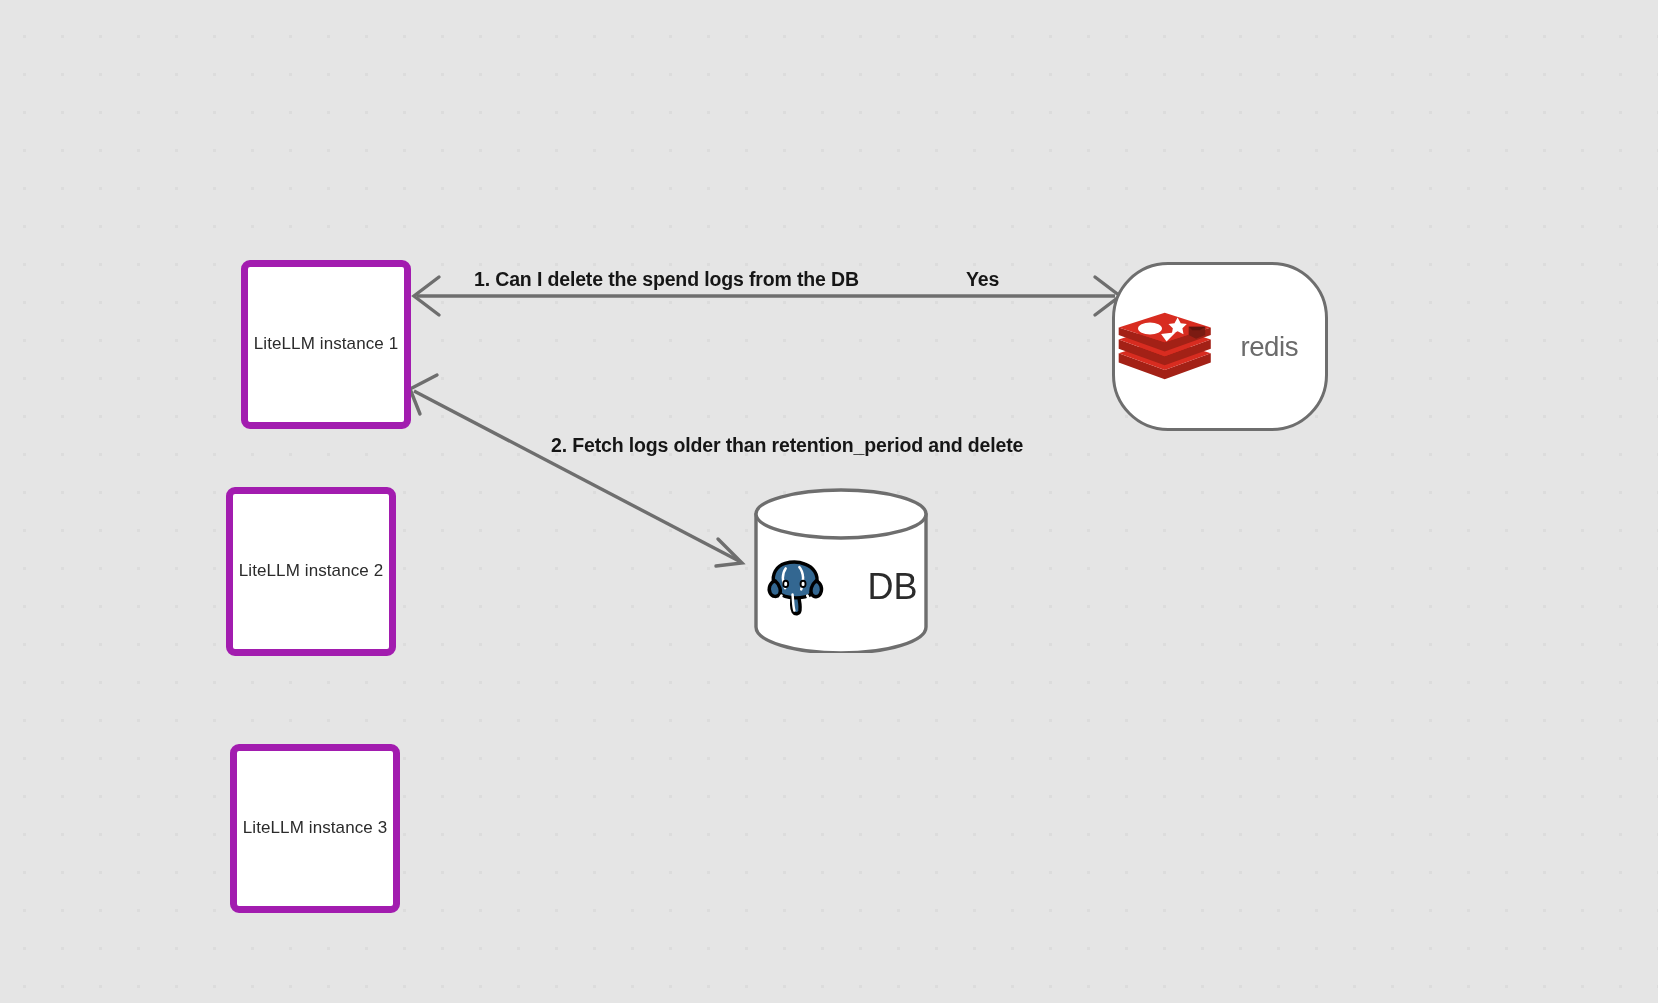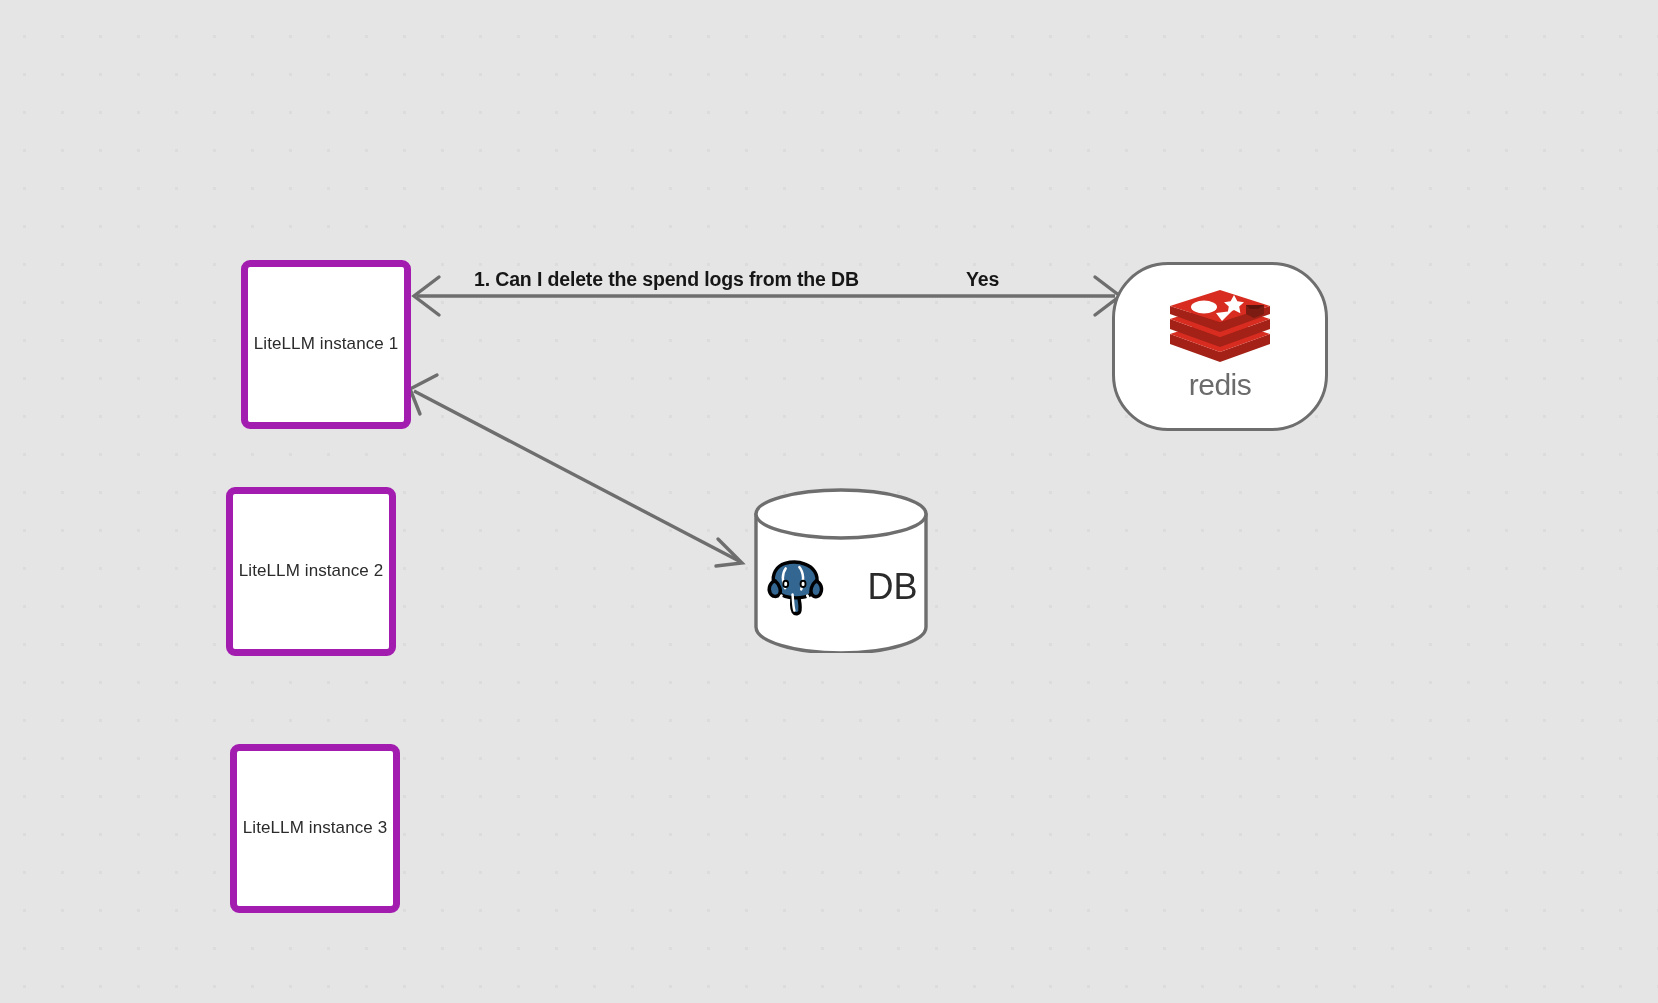--- a/index.html
+++ b/index.html
@@ -56,21 +56,20 @@
   
   #node-redis {
     position: absolute;
     left: 1112px; top: 262px;
     width: 216px; height: 169px;
     background: #ffffff;
     border: 3px solid #6e6e6e;
     border-radius: 56px;
     box-sizing: border-box;
     display: flex;
-    flex-direction: column;
     align-items: center;
     justify-content: center;
   }
   #redis-logo-mark { display: block; margin-bottom: 1px; }
   #redis-wordmark  { display: block; }
 
   
   #node-db {
     position: absolute;
     left: 753px; top: 488px;
@@ -142,20 +141,21 @@
       <path d="M 437 375 L 410 389 L 420 414" fill="none" stroke="#6e6e6e" stroke-width="3.4" stroke-linecap="round" stroke-linejoin="miter"></path>
 
       <path d="M 718 539 L 742 563 L 716 566" fill="none" stroke="#6e6e6e" stroke-width="3.4" stroke-linecap="round" stroke-linejoin="miter"></path>
     </g>
   </svg>
 
   <div class="edge-label" id="edge-label-1">1.  Can I delete the spend logs from the DB</div>
 
   <div class="edge-label" id="edge-label-yes">Yes</div>
 
+  <div class="edge-label" id="edge-label-2">2.  Fetch logs older than retention_period and delete</div>
 
   <div class="node-box" id="node-litellm-1">
     <span class="node-label">LiteLLM instance 1</span>
   </div>
 
   <div class="node-box" id="node-litellm-2">
     <span class="node-label">LiteLLM instance 2</span>
   </div>
 
   <div class="node-box" id="node-litellm-3">

